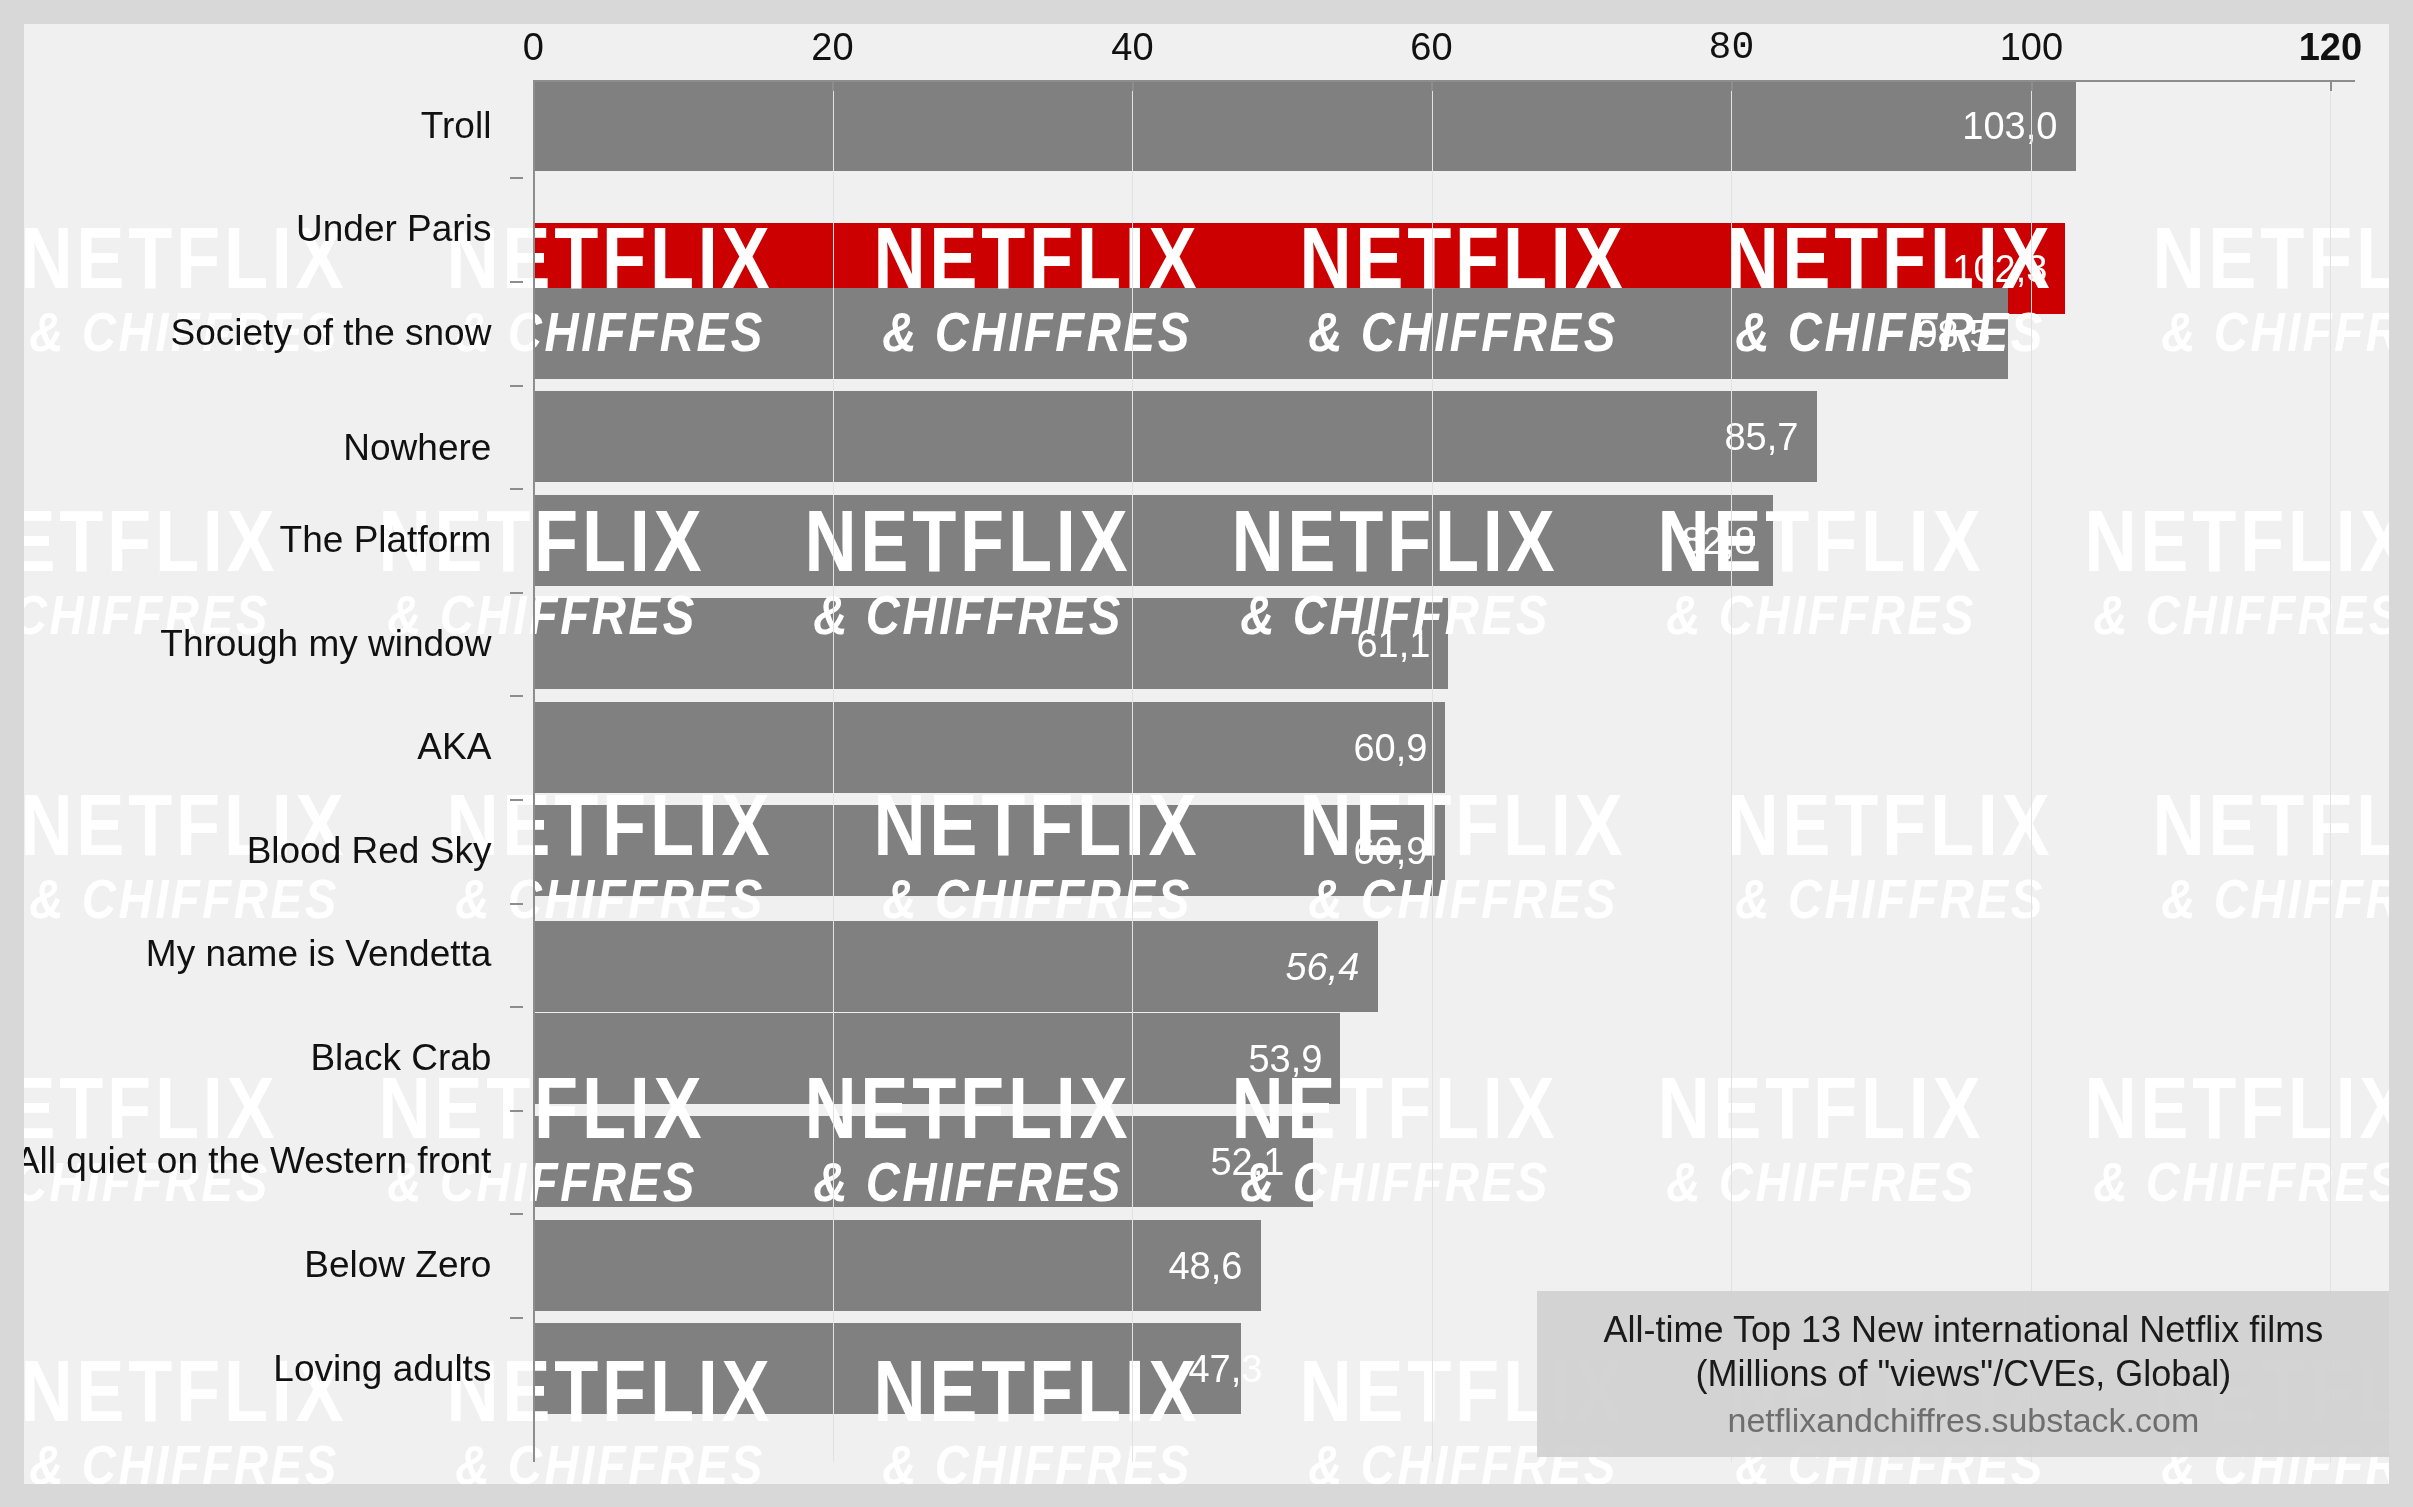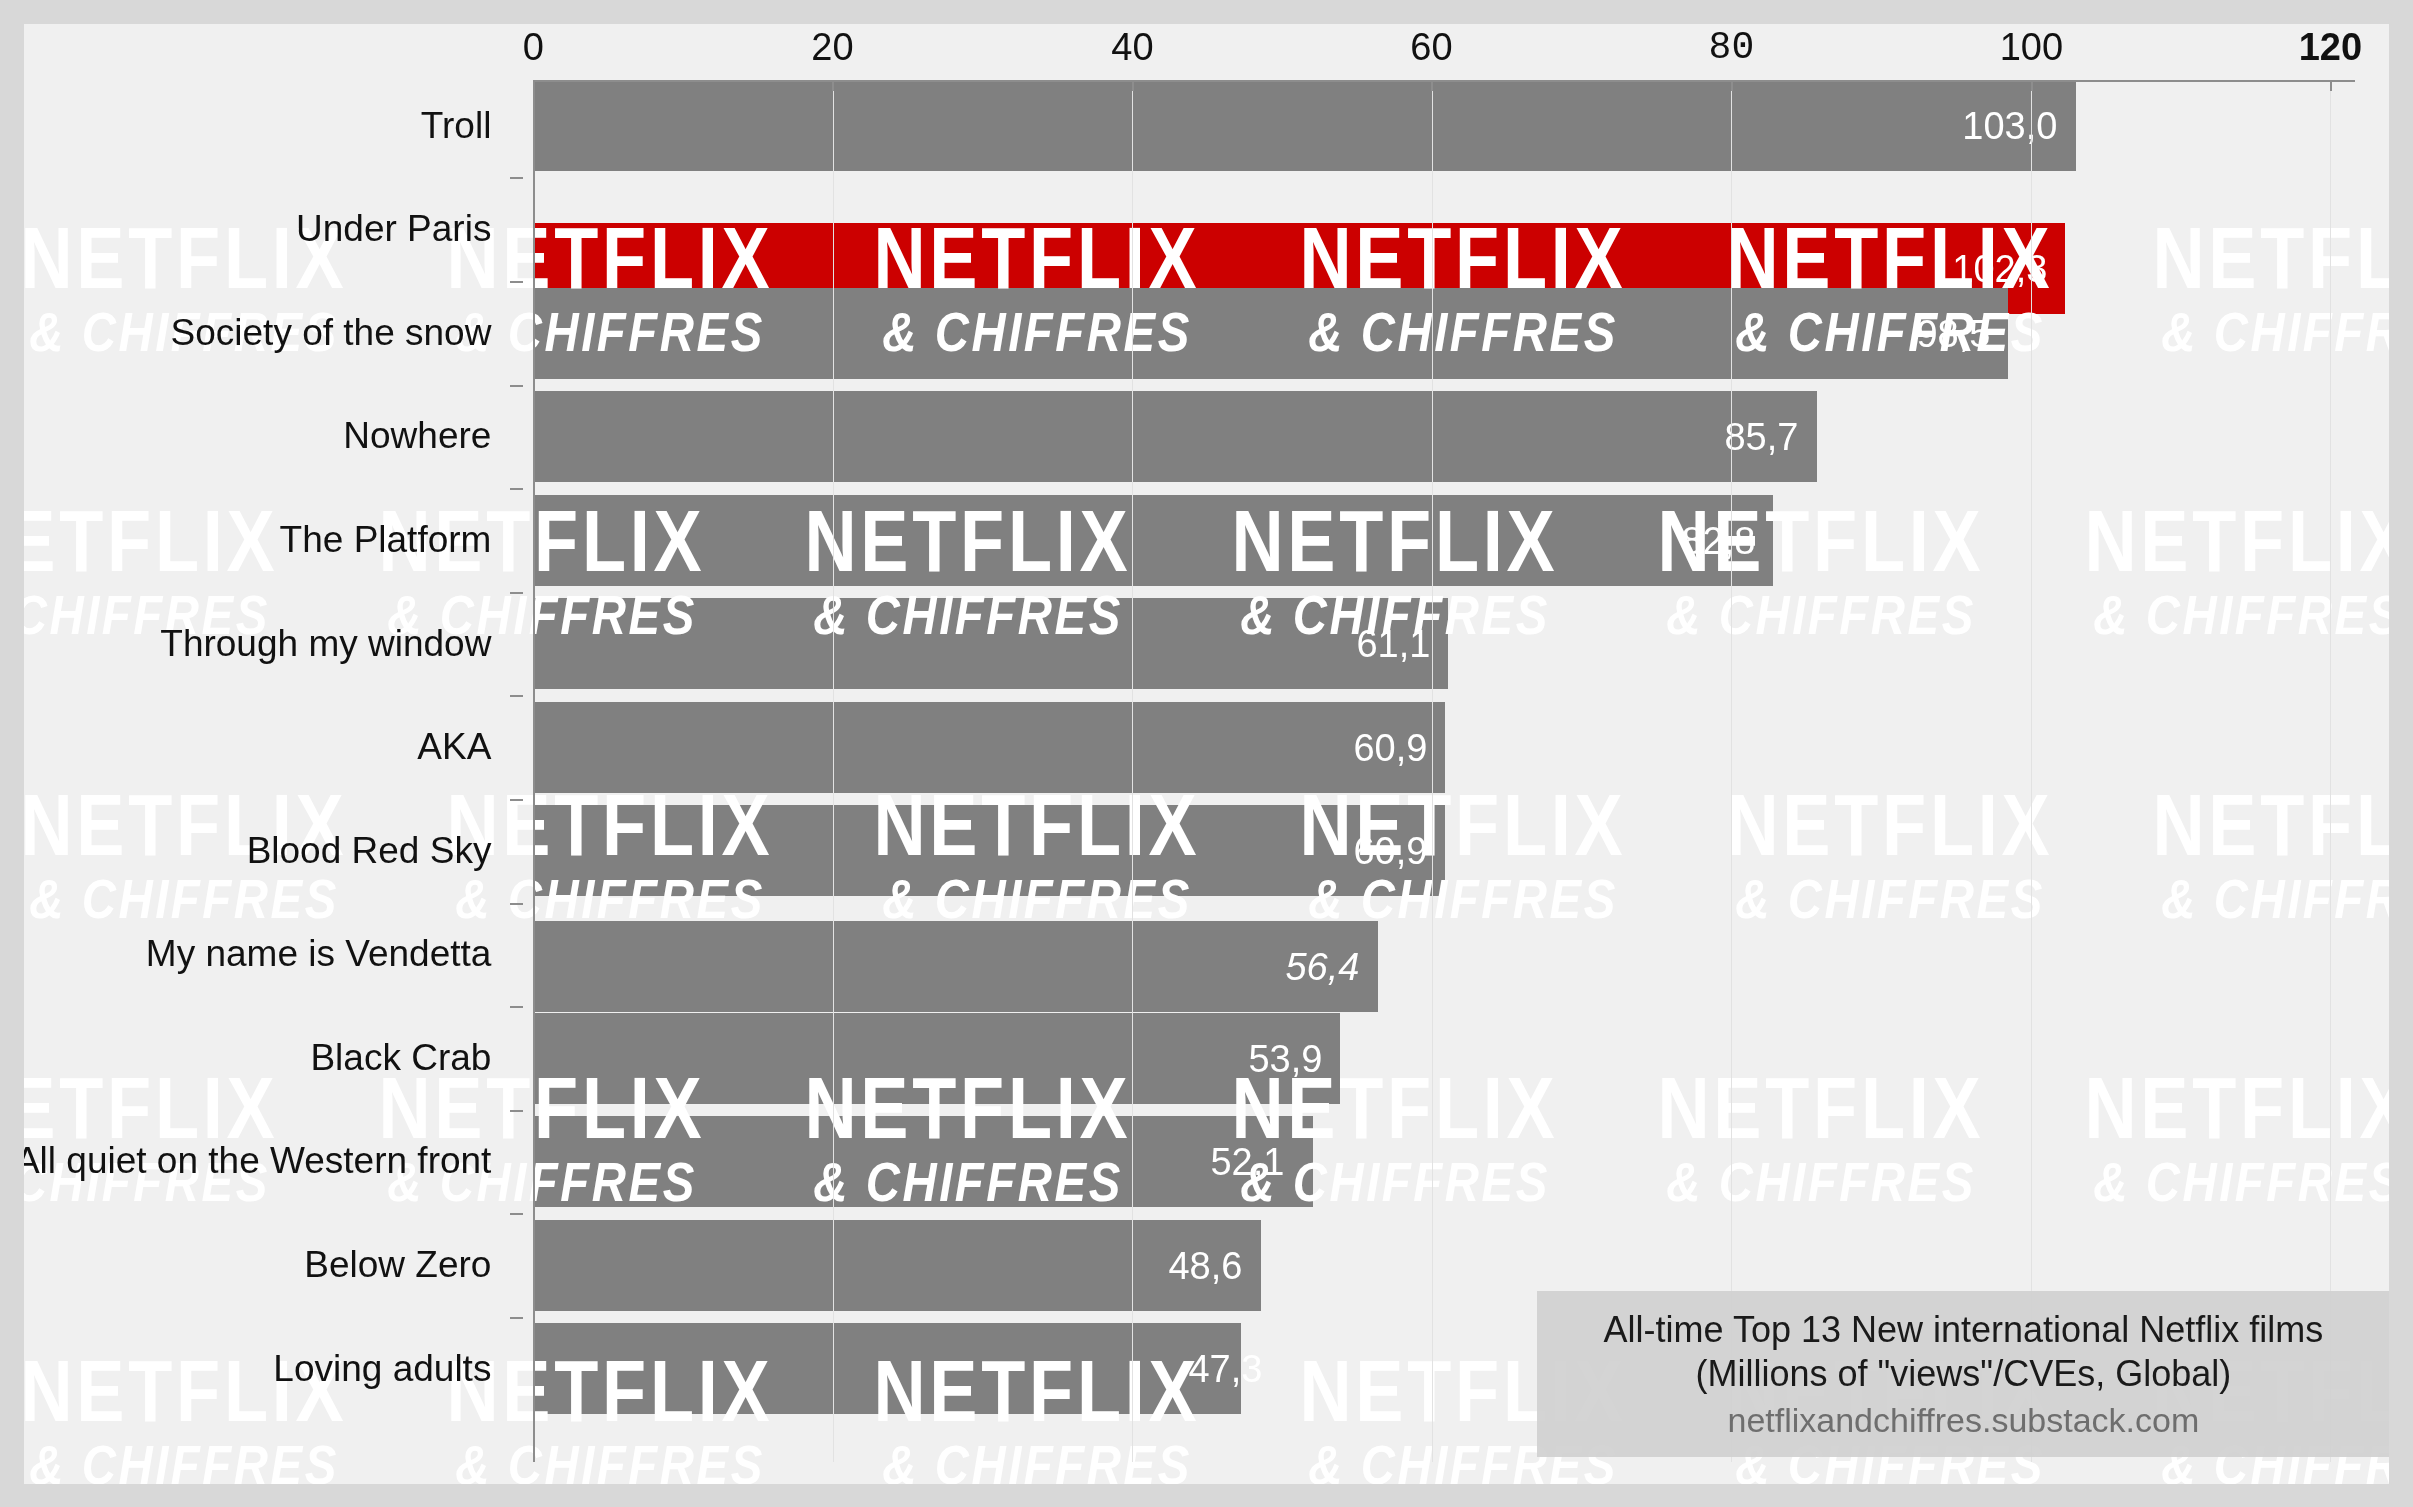--- a/index.html
+++ b/index.html
@@ -392,21 +392,21 @@
         <div class="xtick-label" style="left: 2306px; font-weight: bold;">120</div>
         <div class="xtick-mark" style="left: 2306px;"></div>
       </div>
 
     <div id="ylabels">
         <div class="ylabel" style="top: 46px;">Troll</div>
         <div class="ylabel" style="top: 149px;">Under Paris</div>
         <div class="ytick-mark" style="position: absolute; left: 486px; top: 97px; width: 12.2px; height: 1.5px; background: rgb(141, 141, 141);"></div>
         <div class="ylabel" style="top: 253px;">Society of the snow</div>
         <div class="ytick-mark" style="position: absolute; left: 486px; top: 201px; width: 12.2px; height: 1.5px; background: rgb(141, 141, 141);"></div>
-        <div class="ylabel" style="top: 356px; text-align: center;">Nowhere</div>
+        <div class="ylabel" style="top: 368px; text-align: center;">Nowhere</div>
         <div class="ytick-mark" style="position: absolute; left: 486px; top: 305px; width: 12.2px; height: 1.5px; background: rgb(141, 141, 141);"></div>
         <div class="ylabel" style="top: 460px;">The Platform</div>
         <div class="ytick-mark" style="position: absolute; left: 486px; top: 408px; width: 12.2px; height: 1.5px; background: rgb(141, 141, 141);"></div>
         <div class="ylabel" style="top: 564px;">Through my window</div>
         <div class="ytick-mark" style="position: absolute; left: 486px; top: 512px; width: 12.2px; height: 1.5px; background: rgb(141, 141, 141);"></div>
         <div class="ylabel" style="top: 667px;">AKA</div>
         <div class="ytick-mark" style="position: absolute; left: 486px; top: 615px; width: 12.2px; height: 1.5px; background: rgb(141, 141, 141);"></div>
         <div class="ylabel" style="top: 771px;">Blood Red Sky</div>
         <div class="ytick-mark" style="position: absolute; left: 486px; top: 719px; width: 12.2px; height: 1.5px; background: rgb(141, 141, 141);"></div>
         <div class="ylabel" style="top: 874px;">My name is Vendetta</div>

